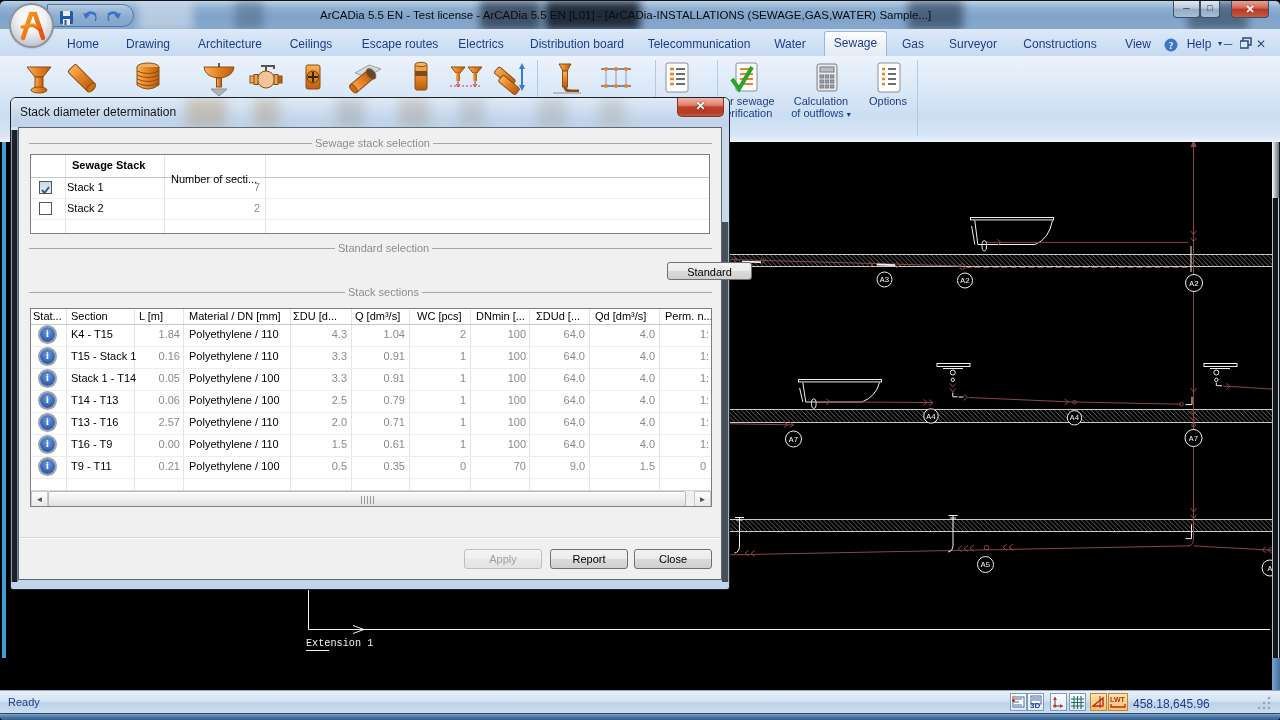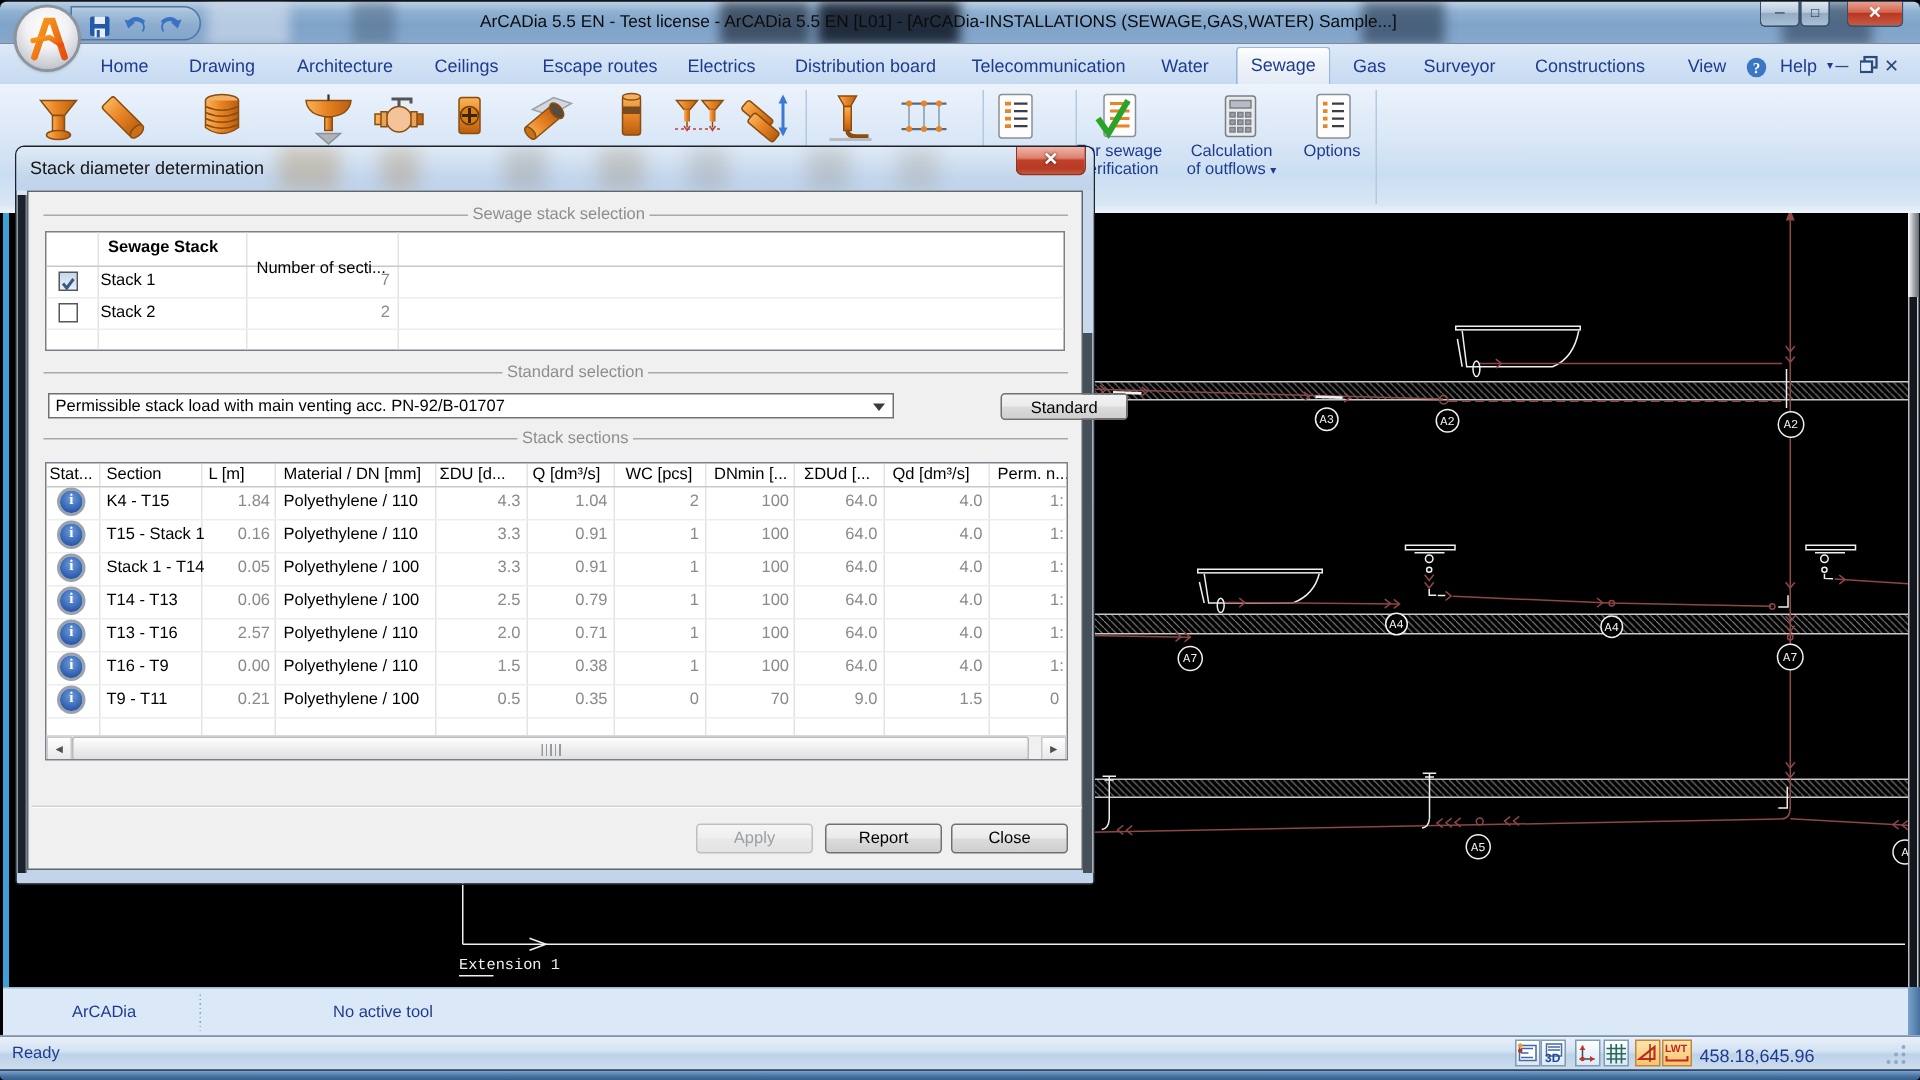--- a/index.html
+++ b/index.html
@@ -421,25 +421,20 @@
  <svg class="ricon" style="left:871px;top:3px;" width="36" height="38" viewBox="0 0 36 38">
         <rect x="7" y="4" width="22" height="29" rx="2" fill="#fdfdfd" stroke="#8a8f96"></rect>
         <path d="M11 10 h3 M11 15 h3 M11 20 h3 M11 25 h3" stroke="#e88425" stroke-width="2.5"></path>
         <path d="M17 10 h8 M17 15 h8 M17 20 h8 M17 25 h8" stroke="#3a3f46" stroke-width="1.5"></path>
       </svg>
  <div class="rlabel" style="left:686px;">For sewage<br>verification</div>
  <div class="rlabel" style="left:761px;">Calculation<br>of outflows <span style="font-size:8px;">▾</span></div>
  <div class="rlabel" style="left:828px;">Options</div>
 </div>
 
-<div id="cmdbar">
- <div class="lbl" style="left:46px;">ArCADia</div>
- <div class="abs" style="left:131px;top:4px;width:1px;height:24px;background:repeating-linear-gradient(#8aa8cc 0 1px,transparent 1px 3px);"></div>
- <div class="lbl" style="left:220px;">No active tool</div>
-</div>
 
 <div id="statusbar">
  <div class="lbl" style="left:8px;">Ready</div>
  <div class="sbtn" style="left:1010px;"><svg width="15" height="16" viewBox="0 0 15 16">
           <rect x="2" y="3" width="11" height="10" fill="#fff" stroke="#4a6a9a"></rect>
           <path d="M3 5 h8 M3 8 h5 M3 11 h8" stroke="#3a6ab8"></path>
           <circle cx="2.5" cy="3" r="1.5" fill="#e8a020"></circle>
           <circle cx="2.5" cy="6.5" r="1.5" fill="#c03020"></circle>
         </svg></div>
  <div class="sbtn" style="left:1027px;"><svg width="15" height="16" viewBox="0 0 15 16">
@@ -515,26 +510,20 @@
   </div>
   <div class="chk" style="left:8px;top:47px;"></div>
   <div class="cell" style="left:36px;top:26px;">Stack 1</div>
   <div class="cell" style="left:36px;top:47px;">Stack 2</div>
   <div class="num" style="left:189px;top:26px;width:40px;">7</div>
   <div class="num" style="left:189px;top:47px;width:40px;">2</div>
  </div>
 
  <div class="grpline" style="left:10px;top:119.5px;width:683px;"></div>
  <div class="grplabel" style="left:316px;top:113.5px;">Standard selection</div>
- <div class="abs" style="left:13px;top:134px;width:564px;height:17px;border:1px solid #707070;background:#fff;">
-   <div class="cell" style="left:4px;top:1.5px;">Permissible stack load with main venting acc. PN-92/B-01707</div>
-   <svg class="abs" style="right:3px;top:4px;" width="11" height="9">
-            <path d="M1 2 L9 2 L5 7 Z" fill="#3b3b3b"></path>
-          </svg>
- </div>
  <div class="btn" style="left:603px;top:133.5px;width:85px;height:18px;margin-left:45px;">Standard</div>
 
  <div class="grpline" style="left:10px;top:163.5px;width:683px;"></div>
  <div class="grplabel" style="left:326px;top:157.5px;">Stack sections</div>
  <div class="tbl" style="left:11px;top:180px;width:682px;height:199px;overflow:hidden;">
   <div class="vline" style="left:35px;height:181px;"></div>
   <div class="vline" style="left:103px;height:181px;"></div>
   <div class="vline" style="left:152px;height:181px;"></div>
   <div class="vline" style="left:259px;height:181px;"></div>
   <div class="vline" style="left:320px;height:181px;"></div>
@@ -614,21 +603,21 @@
   <div class="num" style="left:445px;top:107px;width:50px;">100</div>
   <div class="num" style="left:504px;top:107px;width:50px;">64.0</div>
   <div class="num" style="left:574px;top:107px;width:50px;">4.0</div>
   <div class="num" style="left:669px;top:107px;width:20px;text-align:left;">1:</div>
   <div class="hline" style="top:147px;width:680px;"></div>
   <div class="infoicon" style="left:9px;top:128px;"></div>
   <div class="cell" style="left:40px;top:129px;">T16 - T9</div>
   <div class="num" style="left:104px;top:129px;width:45px;">0.00</div>
   <div class="cell" style="left:158px;top:129px;">Polyethylene / 110</div>
   <div class="num" style="left:266px;top:129px;width:50px;">1.5</div>
-  <div class="num" style="left:324px;top:129px;width:50px;">0.38</div>
+  <div class="num" style="left:324px;top:129px;width:50px;">0.61</div>
   <div class="num" style="left:385px;top:129px;width:50px;">1</div>
   <div class="num" style="left:445px;top:129px;width:50px;">100</div>
   <div class="num" style="left:504px;top:129px;width:50px;">64.0</div>
   <div class="num" style="left:574px;top:129px;width:50px;">4.0</div>
   <div class="num" style="left:669px;top:129px;width:20px;text-align:left;">1:</div>
   <div class="hline" style="top:169px;width:680px;"></div>
   <div class="infoicon" style="left:9px;top:150px;"></div>
   <div class="cell" style="left:40px;top:151px;">T9 - T11</div>
   <div class="num" style="left:104px;top:151px;width:45px;">0.21</div>
   <div class="cell" style="left:158px;top:151px;">Polyethylene / 100</div>

